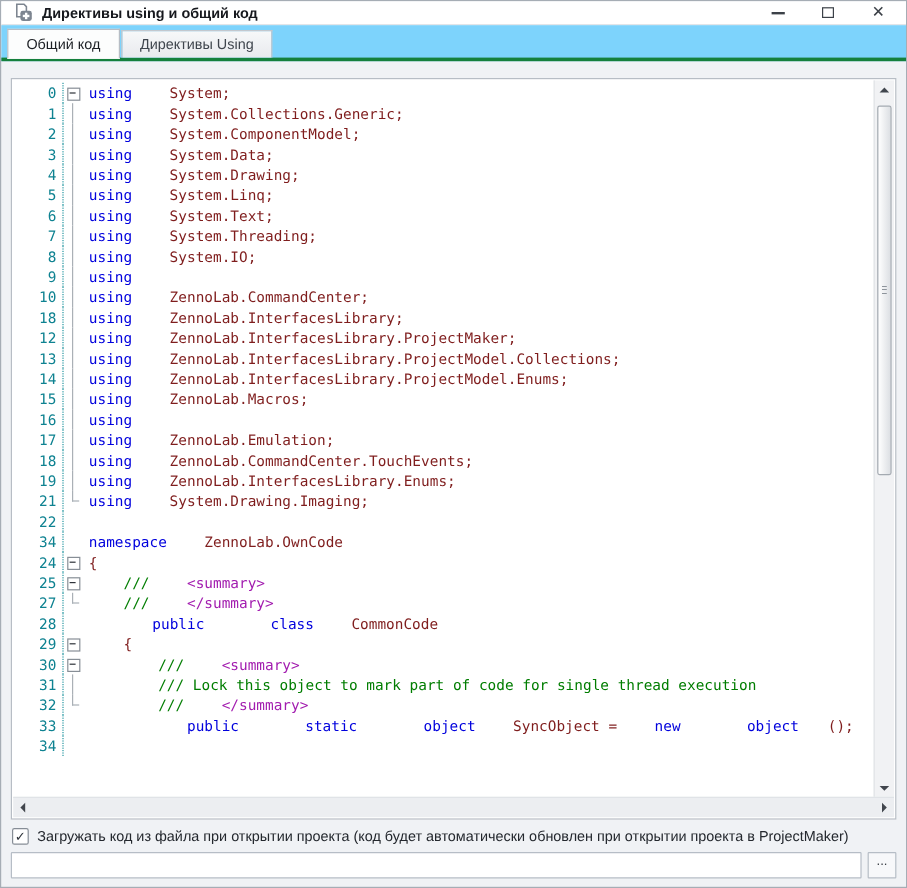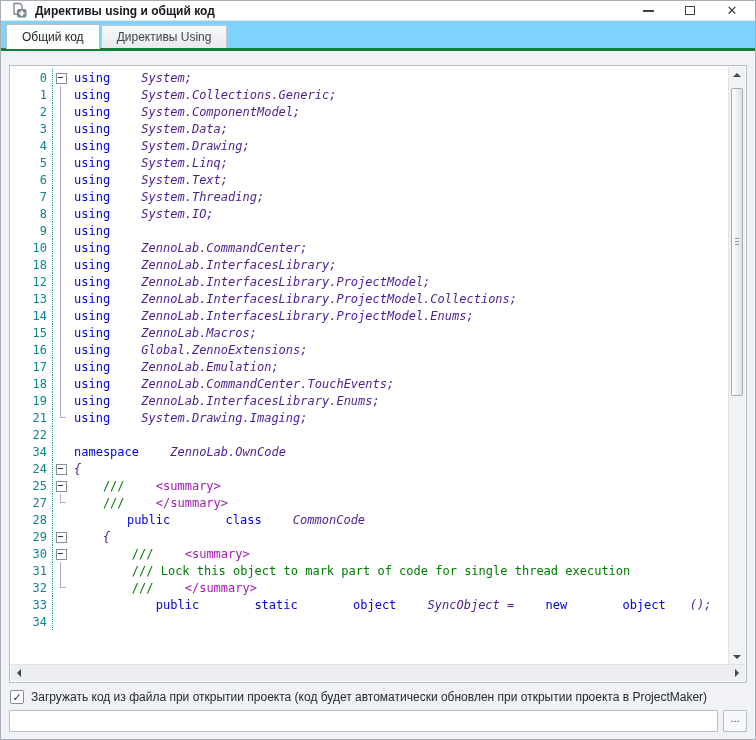--- a/index.html
+++ b/index.html
@@ -71,21 +71,21 @@
     content: ""; position: absolute; left: 7px; top: 0; bottom: 0; width: 1px; background: #aab0b6;
   }
   .fold-end::before {
     content: ""; position: absolute; left: 7px; top: 0; height: 9px; width: 1px; background: #aab0b6;
   }
   .fold-end::after {
     content: ""; position: absolute; left: 7px; top: 8px; width: 6px; height: 1px; background: #aab0b6;
   }
   .codetext { padding-left: 5px; white-space: pre; display: flex; align-items: center; gap: 24px; }
   .tk-k { color: #0101dd; }
-  .tk-p { color: #4c1d95; font-style: italic; }
+  .tk-p { color: #7f1d1d; }
   .tk-c { color: #007d00; }
   .tk-g { color: #a21caf; }
 
   
   .vscroll {
     position: absolute; top: 1px; right: 1px; bottom: 18px; width: 17px;
     background: #f1f2f4; border-left: 1px solid #e0e3e7;
   }
   .sb-btn { position: absolute; left: 0; width: 100%; height: 15px; display: flex; align-items: center; justify-content: center; }
   .sb-btn.up { top: 0; }
@@ -229,41 +229,41 @@
           <span class="codetext"><span class="tk-k">using</span><span class="tk-p"> ZennoLab.CommandCenter;</span></span>
         </div>
         <div class="line">
           <span class="ln">18</span>
           <span class="fold fold-line"></span>
           <span class="codetext"><span class="tk-k">using</span><span class="tk-p"> ZennoLab.InterfacesLibrary;</span></span>
         </div>
         <div class="line">
           <span class="ln">12</span>
           <span class="fold fold-line"></span>
-          <span class="codetext"><span class="tk-k">using</span><span class="tk-p"> ZennoLab.InterfacesLibrary.ProjectModel;</span></span>
+          <span class="codetext"><span class="tk-k">using</span><span class="tk-p"> ZennoLab.InterfacesLibrary.ProjectMaker;</span></span>
         </div>
         <div class="line">
           <span class="ln">13</span>
           <span class="fold fold-line"></span>
           <span class="codetext"><span class="tk-k">using</span><span class="tk-p"> ZennoLab.InterfacesLibrary.ProjectModel.Collections;</span></span>
         </div>
         <div class="line">
           <span class="ln">14</span>
           <span class="fold fold-line"></span>
           <span class="codetext"><span class="tk-k">using</span><span class="tk-p"> ZennoLab.InterfacesLibrary.ProjectModel.Enums;</span></span>
         </div>
         <div class="line">
           <span class="ln">15</span>
           <span class="fold fold-line"></span>
           <span class="codetext"><span class="tk-k">using</span><span class="tk-p"> ZennoLab.Macros;</span></span>
         </div>
         <div class="line">
           <span class="ln">16</span>
           <span class="fold fold-line"></span>
-          <span class="codetext"><span class="tk-k">using</span><span class="tk-p"> Global.ZennoExtensions;</span></span>
+          <span class="codetext"><span class="tk-k">using</span></span>
         </div>
         <div class="line">
           <span class="ln">17</span>
           <span class="fold fold-line"></span>
           <span class="codetext"><span class="tk-k">using</span><span class="tk-p"> ZennoLab.Emulation;</span></span>
         </div>
         <div class="line">
           <span class="ln">18</span>
           <span class="fold fold-line"></span>
           <span class="codetext"><span class="tk-k">using</span><span class="tk-p"> ZennoLab.CommandCenter.TouchEvents;</span></span>

